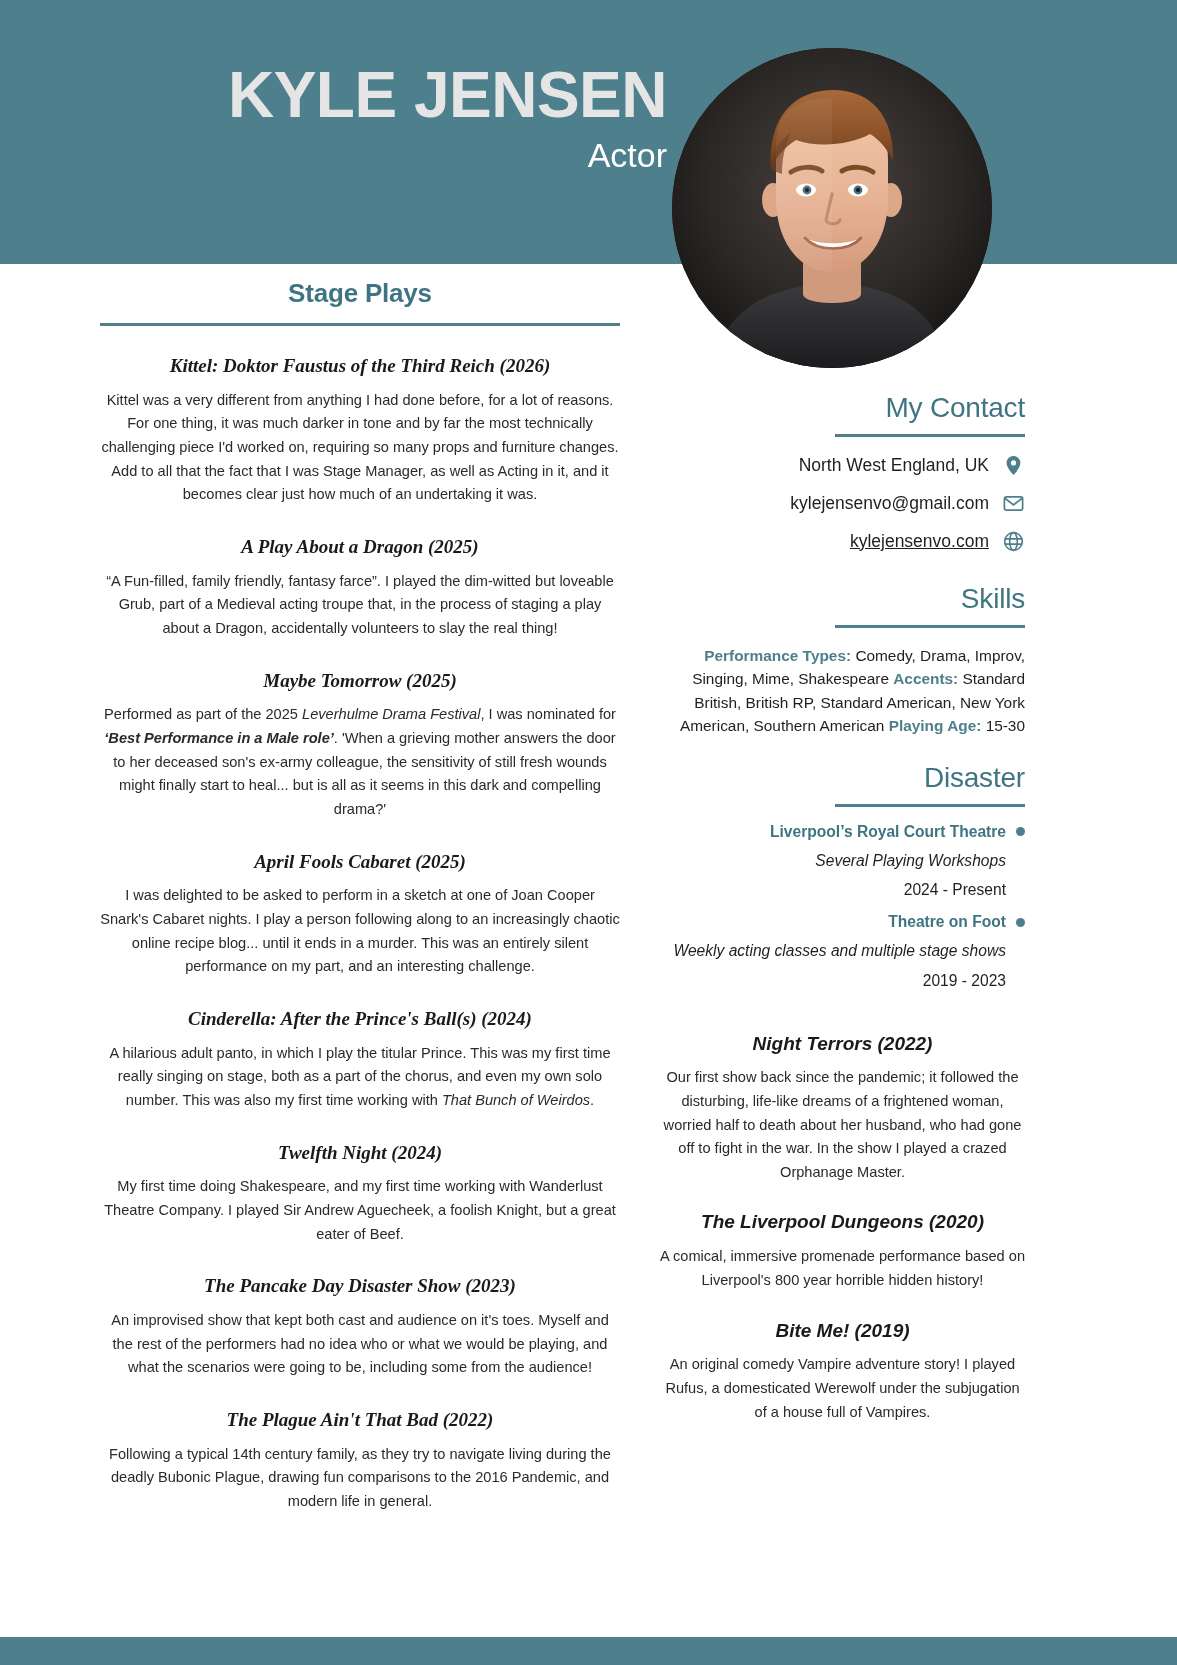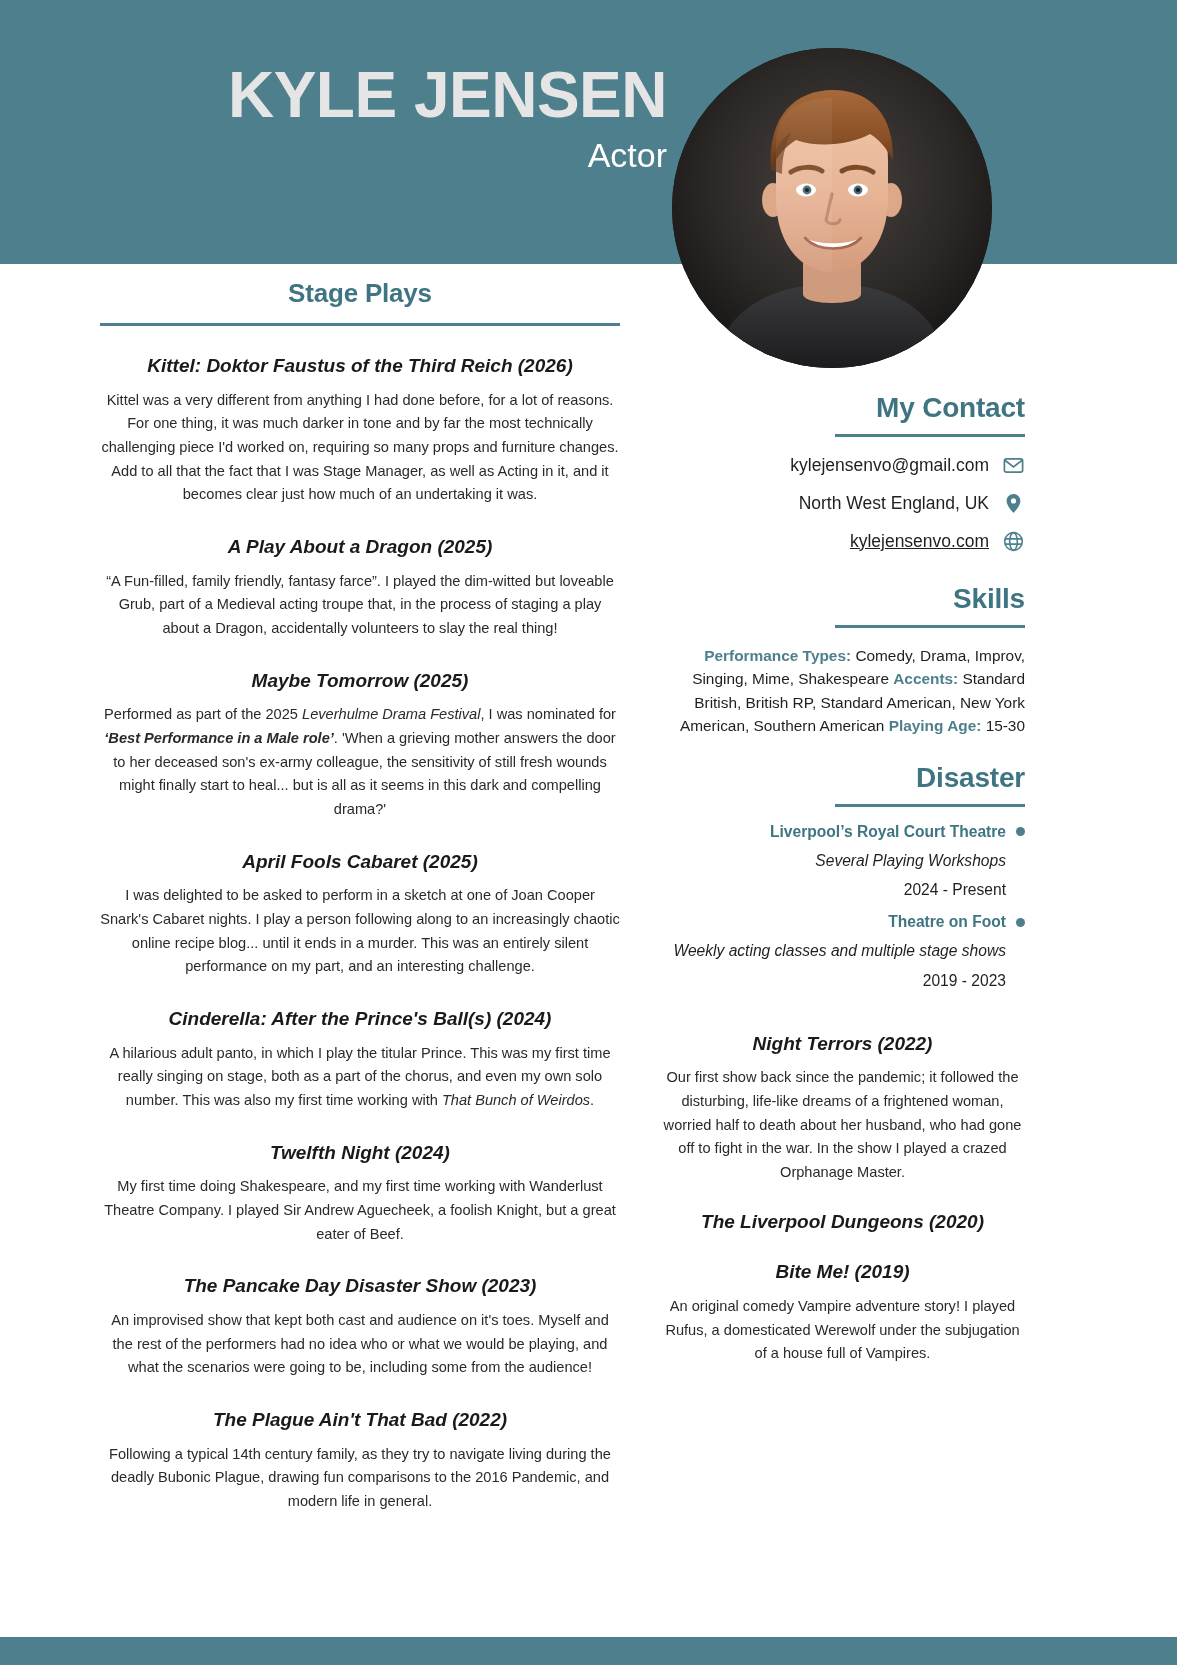--- a/index.html
+++ b/index.html
@@ -91,20 +91,21 @@
   }
   .entry { margin-bottom: 5px; }
   .entry-title {
     font-size: 19px;
     font-weight: bold;
     font-style: italic;
     color: #1a1a1a;
     line-height: 1.25;
     margin-top: 28px;
     margin-bottom: 11px;
+    font-family: Liberation Serif, serif;
   }
   .entry-body {
     font-size: 14.6px;
     color: #2a2a2a;
     line-height: 1.62;
     margin-bottom: 14px;
   }
   .entry-body i { font-style: italic; }
   .entry-body b { font-weight: bold; font-style: italic; }
 
@@ -112,21 +113,21 @@
   .right-col {
     position: absolute;
     left: 660px;
     top: 392px;
     width: 365px;
     text-align: right;
   }
   .r-section-title {
     color: #3f7582;
     font-size: 28px;
-    font-weight: bold;
+    font-weight: normal;
     letter-spacing: -0.2px;
   }
   .r-rule {
     height: 3px;
     background: #4e7f8c;
     width: 190px;
     margin-left: auto;
     margin-top: 10px;
     margin-bottom: 16px;
   }
@@ -319,34 +320,34 @@
         </div>
       </div>
   </div>
 
   <div class="right-col">
 
     <div class="r-section-title">My Contact</div>
     <div class="r-rule"></div>
     <div id="contact-list">
         <div class="contact-row">
+          <span class="contact-text">North West England, UK</span>
+          <span class="contact-icon">
+            <svg viewBox="0 0 24 24">
+              <path d="M12 2.2c-4 0-7.2 3.2-7.2 7.2 0 5.4 7.2 12.4 7.2 12.4s7.2-7 7.2-12.4c0-4-3.2-7.2-7.2-7.2z" fill="#4e7f8c"></path>
+              <circle cx="12" cy="9.3" r="2.7" fill="#ffffff"></circle>
+            </svg>
+          </span>
+        </div>
+        <div class="contact-row">
           <span class="contact-text">kylejensenvo@gmail.com</span>
           <span class="contact-icon">
             <svg viewBox="0 0 24 24" fill="none" stroke="#4e7f8c" stroke-width="1.8">
               <rect x="2.5" y="5" width="19" height="14" rx="2"></rect>
               <path d="M3 6.5l9 7 9-7"></path>
-            </svg>
-          </span>
-        </div>
-        <div class="contact-row">
-          <span class="contact-text">North West England, UK</span>
-          <span class="contact-icon">
-            <svg viewBox="0 0 24 24">
-              <path d="M12 2.2c-4 0-7.2 3.2-7.2 7.2 0 5.4 7.2 12.4 7.2 12.4s7.2-7 7.2-12.4c0-4-3.2-7.2-7.2-7.2z" fill="#4e7f8c"></path>
-              <circle cx="12" cy="9.3" r="2.7" fill="#ffffff"></circle>
             </svg>
           </span>
         </div>
         <div class="contact-row">
           <span class="contact-text link">kylejensenvo.com</span>
           <span class="contact-icon">
             <svg viewBox="0 0 24 24" fill="none" stroke="#4e7f8c" stroke-width="1.7">
               <circle cx="12" cy="12" r="9.2"></circle>
               <ellipse cx="12" cy="12" rx="4" ry="9.2"></ellipse>
               <path d="M3 9.2h18M3 14.8h18"></path>
@@ -386,20 +387,21 @@
 
     <div class="spacer-16"></div>
 
     <div id="right-entries">
         <div>
           <div class="r-entry-title">Night Terrors (2022)</div>
           <div class="r-entry-body">Our first show back since the pandemic; it followed the disturbing, life-like dreams of a frightened woman, worried half to death about her husband, who had gone off to fight in the war. In the show I played a crazed Orphanage Master.</div>
         </div>
         <div>
           <div class="r-entry-title">The Liverpool Dungeons (2020)</div>
+          <div class="r-entry-body">A comical, immersive promenade performance based on Liverpool's 800 year horrible hidden history!</div>
         </div>
         <div>
           <div class="r-entry-title">Bite Me! (2019)</div>
           <div class="r-entry-body">An original comedy Vampire adventure story! I played Rufus, a domesticated Werewolf under the subjugation of a house full of Vampires.</div>
         </div>
       </div>
   </div>
 
   <div class="footer"></div>
 </div>

